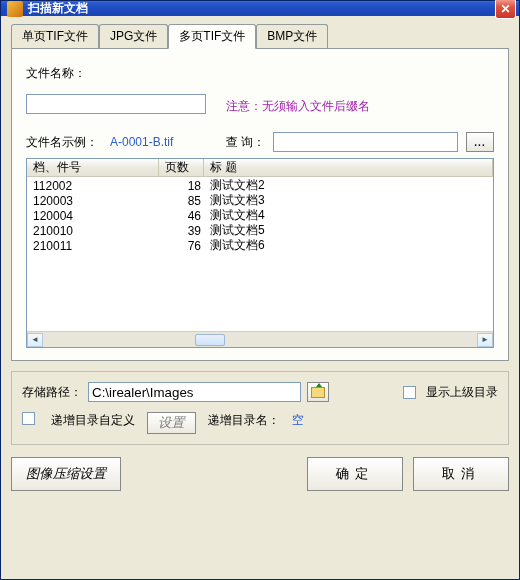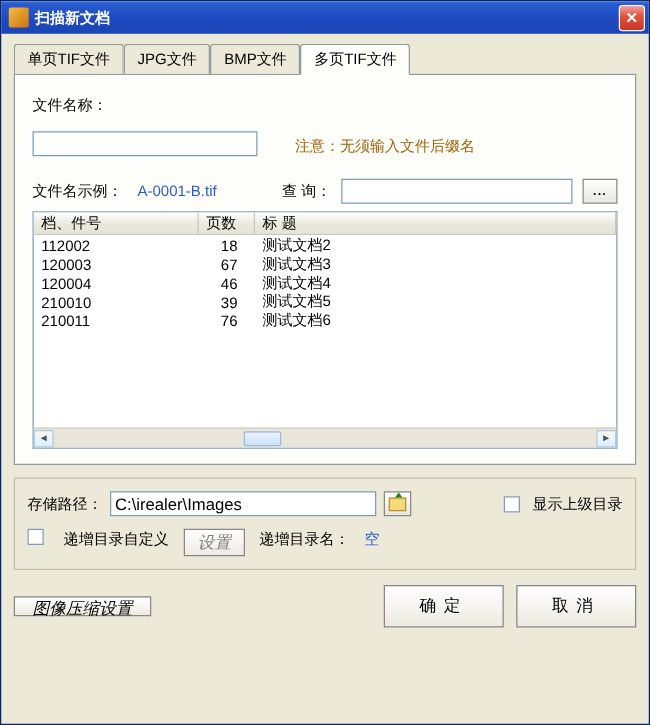--- a/index.html
+++ b/index.html
@@ -11,21 +11,21 @@
 }
 .window {
   width: 520px;
   height: 580px;
   background: #ece9d8;
   border: 1px solid #0a246a;
   display: flex;
   flex-direction: column;
 }
 .titlebar {
-  height: 26px;
+  height: 15px;
   background: linear-gradient(to bottom, #3b77dd 0%, #2a5bd0 8%, #1e4bc0 50%, #1a44b8 100%);
   display: flex;
   align-items: center;
   padding: 0 3px 0 6px;
   color: #fff;
   font-weight: bold;
 }
 .titlebar .app-icon {
   width: 16px; height: 16px;
   background: linear-gradient(135deg,#f0c040,#d07010);
@@ -79,21 +79,21 @@
 .field-row { display: flex; align-items: center; margin-bottom: 8px; }
 .label { white-space: nowrap; }
 .filename-input {
   width: 180px; height: 20px;
   border: 1px solid #7f9db9;
   background:#fff;
   margin-top:4px;
   margin-bottom:8px;
   padding: 1px 3px;
 }
-.warning { color: #a16207; margin-left: 30px; }
+.warning { color: #a21caf; margin-left: 20px; }
 .example-link { color: #2a5bd0; margin-left: 4px; }
 .query-row { display:flex; align-items:center; margin-top:10px; margin-bottom:6px; gap:8px;}
 .query-input {
   flex: 0 0 140px;
   height: 20px;
   border: 1px solid #7f9db9;
   background:#fff;
   padding:1px 3px;
 }
 .browse-btn {
@@ -127,21 +127,21 @@
   display:flex; align-items:center;
 }
 .lv-body {
   flex:1;
   overflow:hidden;
   padding: 1px 0;
 }
 .lv-row { display:flex; height:15px; align-items:center;}
 .lv-cell { padding: 0 6px; }
 .col1 { width: 132px; }
-.col2 { width: 45px; text-align:right; padding-right:14px;}
+.col2 { width: 45px; text-align:right; padding-right:3px;}
 .col3 { flex:1; }
 .h-scroll {
   height:16px;
   background:#e8e6db;
   border-top:1px solid #d4d0c0;
   display:flex; align-items:center;
 }
 .h-scroll .arrow {
   width:16px;height:14px;
   background: linear-gradient(#f8f8f5,#d8f0ff);
@@ -218,22 +218,22 @@
     <div class="close-btn">
       <span>✕</span>
     </div>
   </div>
 
   <div class="client">
 
     <div class="tabs">
       <div class="tab">单页TIF文件</div>
       <div class="tab">JPG文件</div>
+      <div class="tab active">多页TIF文件</div>
       <div class="tab">BMP文件</div>
-      <div class="tab active">多页TIF文件</div>
     </div>
 
     <div class="tabpanel">
 
       <div class="field-row">
         <span class="label">文件名称：</span>
       </div>
       <div class="field-row">
         <input class="filename-input" type="text" value="" style="">
         <span class="warning">注意：无须输入文件后缀名</span>
@@ -255,21 +255,21 @@
           <div class="lv-col col3">标 题</div>
         </div>
         <div class="lv-body" id="lv-body">
             <div class="lv-row">
               <div class="lv-cell col1">112002</div>
               <div class="lv-cell col2">18</div>
               <div class="lv-cell col3">测试文档2</div>
             </div>
             <div class="lv-row">
               <div class="lv-cell col1">120003</div>
-              <div class="lv-cell col2">67</div>
+              <div class="lv-cell col2">85</div>
               <div class="lv-cell col3">测试文档3</div>
             </div>
             <div class="lv-row">
               <div class="lv-cell col1">120004</div>
               <div class="lv-cell col2">46</div>
               <div class="lv-cell col3">测试文档4</div>
             </div>
             <div class="lv-row">
               <div class="lv-cell col1">210010</div>
               <div class="lv-cell col2">39</div>
@@ -307,20 +307,20 @@
       <div class="sub-row">
         <span class="checkbox"></span>
         <span>递增目录自定义</span>
         <button class="std-btn disabled">设置</button>
         <span>递增目录名：</span>
         <span class="empty-val">空</span>
       </div>
     </div>
 
     <div class="bottom-row">
-      <button class="std-btn" style="height:16px;padding:0 14px">图像压缩设置</button>
+      <button class="std-btn" style="height:34px;padding:0 14px">图像压缩设置</button>
       <div class="spacer"></div>
       <button class="big-btn">确定</button>
       <button class="big-btn">取消</button>
     </div>
 
   </div>
 </div>
 
 </body></html>

